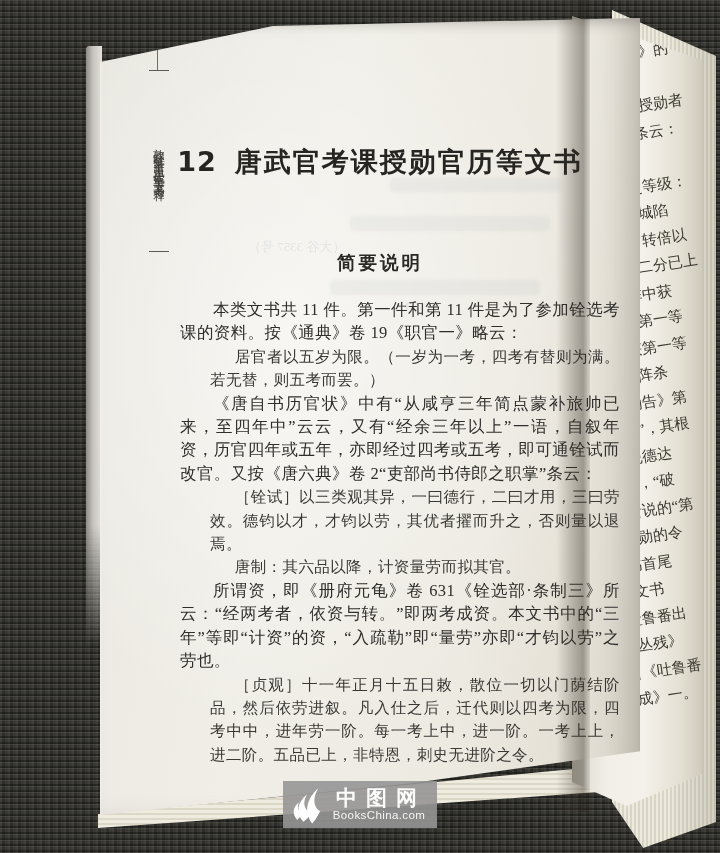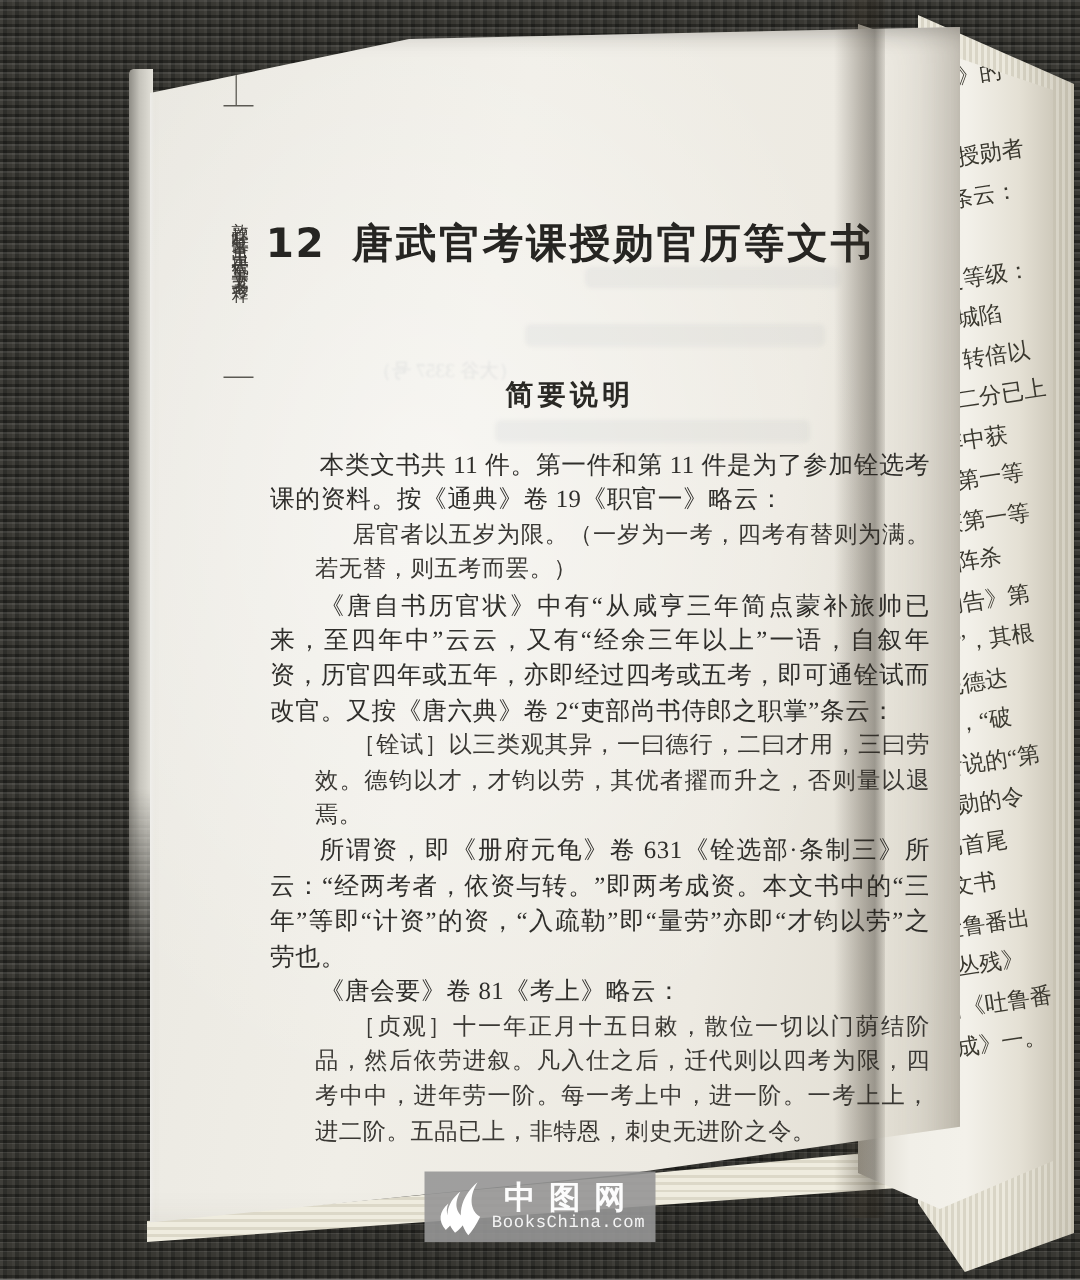--- a/index.html
+++ b/index.html
@@ -88,21 +88,21 @@
     filter:blur(0.6px);white-space:nowrap;font-size:13px;z-index:2;}
   .smudge{position:absolute;background:rgba(125,138,150,0.08);border-radius:4px;filter:blur(1.5px);}
 
   
   .watermark{position:absolute;left:283px;top:781px;width:154px;height:47px;z-index:30;
     background:rgba(150,150,150,0.90);display:flex;align-items:center;padding:2px 6px 2px 8px;box-sizing:border-box;}
   .wm-icon{flex:0 0 auto;margin-right:6px;}
   .wm-text{flex:1;display:flex;flex-direction:column;align-items:center;}
   .wm-cn{font-family:"DejaVu Sans","Liberation Sans",sans-serif;font-weight:bold;
     font-size:21px;line-height:22px;color:#fcfcfc;letter-spacing:9px;text-indent:4px;}
-  .wm-en{font-family:Liberation Mono, monospace;
+  .wm-en{font-family:Liberation Sans, sans-serif;
     font-size:11.5px;line-height:13px;color:#f4f4f4;letter-spacing:0.4px;}
 </style>
 </head>
 <body>
 
 <div class="scene">
 
   <div class="book-shadow"></div>
 
   <div class="left-edge-stack"></div>
@@ -153,22 +153,22 @@
       <span class="num">12</span><span>唐武官考课授勋官历等文书</span>
     </h1>
 
     <h2 class="section-heading">简要说明</h2>
 
     <div class="doc-body" id="doc-body">
         <p class="para body">本类文书共 11 件。第一件和第 11 件是为了参加铨选考课的资料。按《通典》卷 19《职官一》略云：</p>
         <p class="para quote">居官者以五岁为限。（一岁为一考，四考有替则为满。若无替，则五考而罢。）</p>
         <p class="para body">《唐自书历官状》中有“从咸亨三年简点蒙补旅帅已来，至四年中”云云，又有“经余三年以上”一语，自叙年资，历官四年或五年，亦即经过四考或五考，即可通铨试而改官。又按《唐六典》卷 2“吏部尚书侍郎之职掌”条云：</p>
         <p class="para quote">［铨试］以三类观其异，一曰德行，二曰才用，三曰劳效。德钧以才，才钧以劳，其优者擢而升之，否则量以退焉。</p>
+        <p class="para quote">唐制：其六品以降，计资量劳而拟其官。</p>
         <p class="para body">所谓资，即《册府元龟》卷 631《铨选部·条制三》所云：“经两考者，依资与转。”即两考成资。本文书中的“三年”等即“计资”的资，“入疏勒”即“量劳”亦即“才钧以劳”之劳也。</p>
-        <p class="para body">《唐会要》卷 81《考上》略云：</p>
         <p class="para quote">［贞观］十一年正月十五日敕，散位一切以门荫结阶品，然后依劳进叙。凡入仕之后，迁代则以四考为限，四考中中，进年劳一阶。每一考上中，进一阶。一考上上，进二阶。五品已上，非特恩，刺史无进阶之令。</p>
       </div>
 
     <div id="bleed-frags">
         <div class="bleed" style="left: 148px; top: 220px;">（大谷 3357 号）</div>
         <div class="bleed" style="left: 298px; top: 280px;">11.11</div>
       </div>
     <div class="smudge" style="left:290px;top:160px;width:170px;height:14px;"></div>
     <div class="smudge" style="left:250px;top:198px;width:200px;height:15px;"></div>
     <div class="smudge" style="left:230px;top:262px;width:210px;height:15px;"></div>

